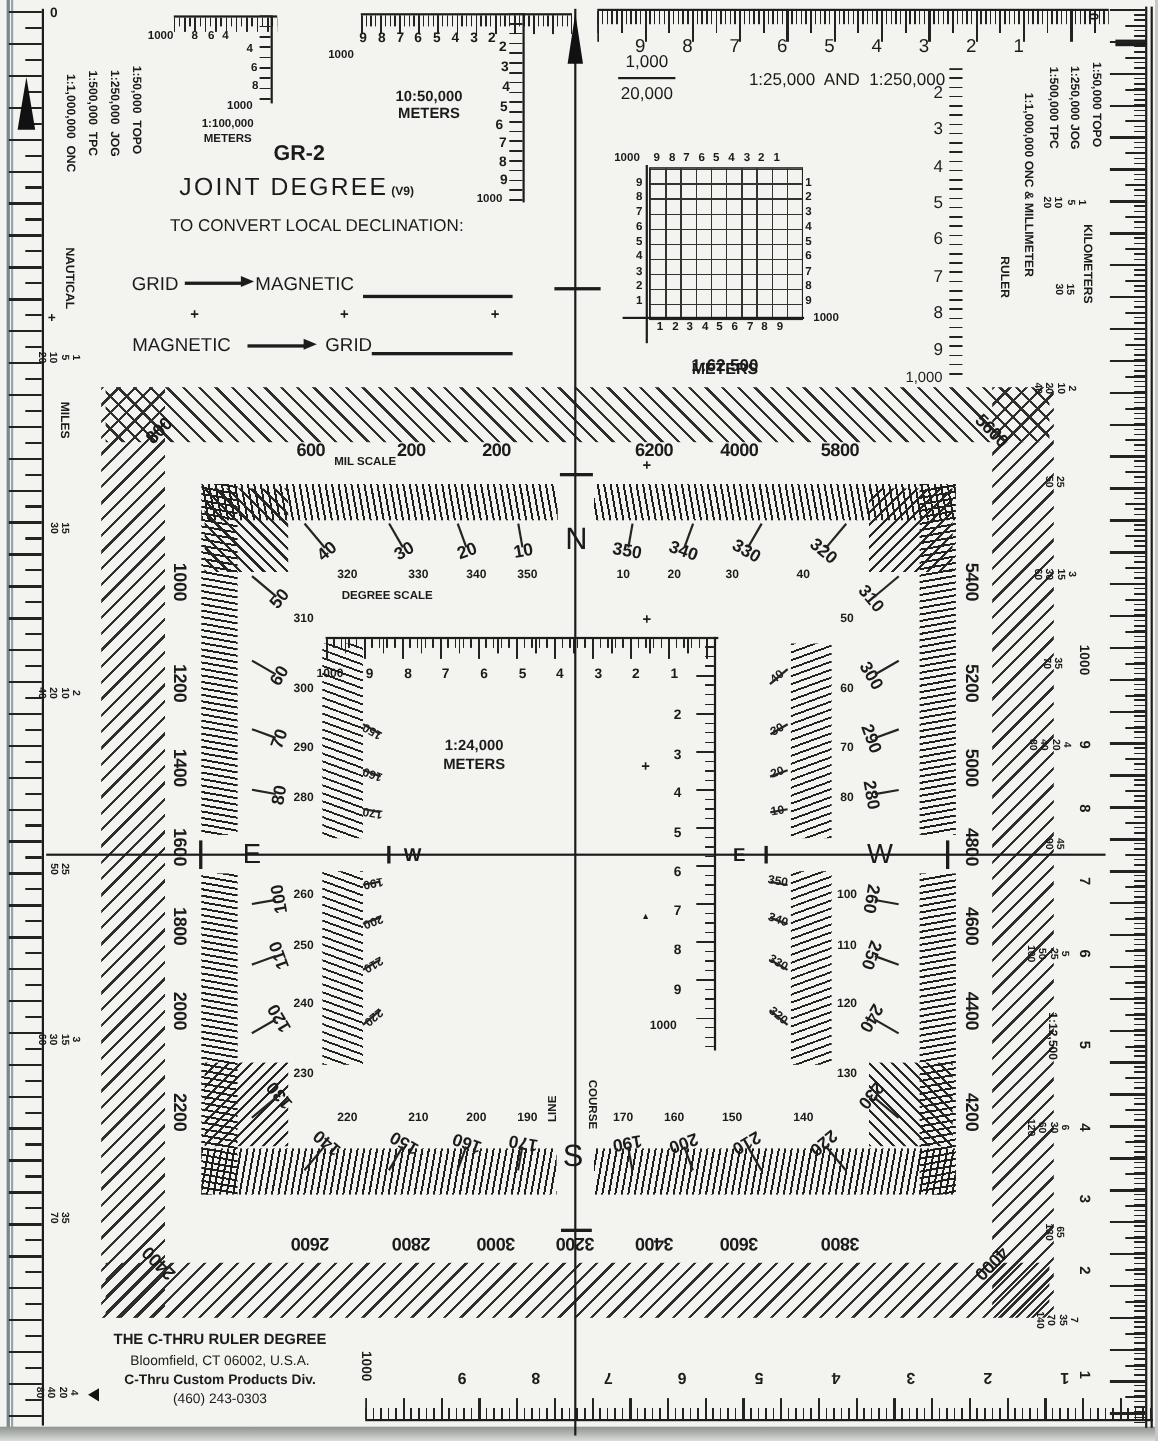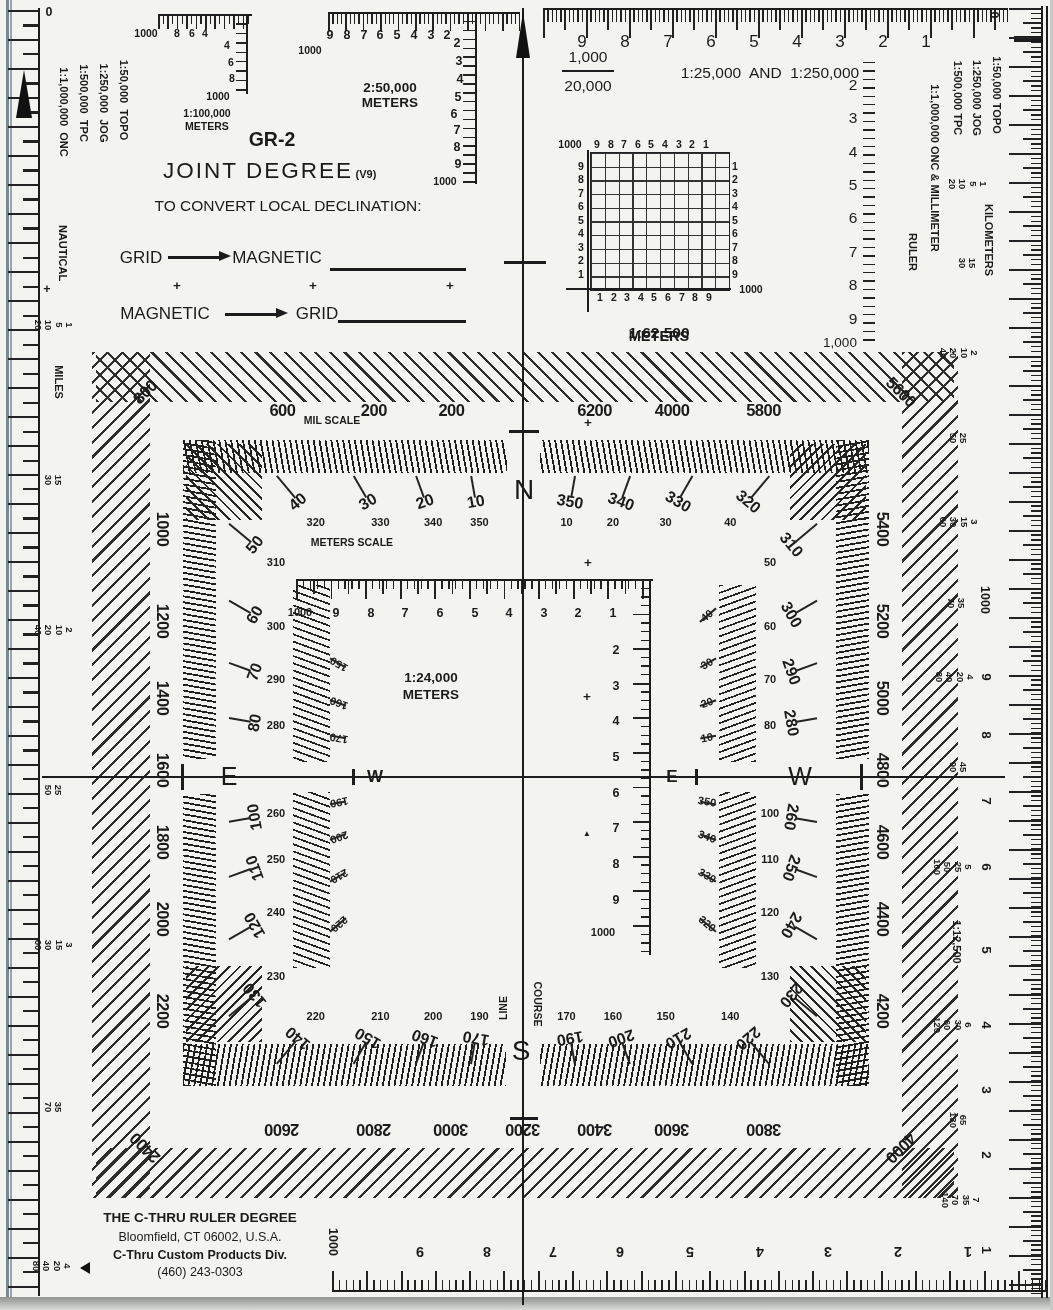--- a/index.html
+++ b/index.html
@@ -187,21 +187,21 @@
     <span class="lb f12 b" style="left: 447px; top: 35px;">2</span>
     <span class="lb f12 b" style="left: 457px; top: 43px;">2</span>
     <span class="lb f12 b" style="left: 459px; top: 61px;">3</span>
     <span class="lb f12 b" style="left: 460px; top: 79px;">4</span>
     <span class="lb f12 b" style="left: 458px; top: 97px;">5</span>
     <span class="lb f12 b" style="left: 454px; top: 114px;">6</span>
     <span class="lb f12 b" style="left: 457px; top: 130px;">7</span>
     <span class="lb f12 b" style="left: 457px; top: 147px;">8</span>
     <span class="lb f12 b" style="left: 458px; top: 164px;">9</span>
     <span class="lb f10 b" style="left: 445px; top: 181px;">1000</span>
-    <span class="lb f13 b" style="left: 390px; top: 88px;">2:50,000</span>
+    <span class="lb f13 b" style="left: 390px; top: 88px;">10:50,000</span>
     <span class="lb f13 b" style="left: 390px; top: 103px;">METERS</span>
     <span class="lb f15" style="left: 588px; top: 57px;">1,000</span>
     <span class="lb f15" style="left: 588px; top: 86px;">20,000</span>
     <span class="lb f15" style="left: 770px; top: 73px;">1:25,000  AND  1:250,000</span>
     <span class="lb f17" style="left: 582px; top: 42px;">9</span>
     <span class="lb f17" style="left: 625px; top: 42px;">8</span>
     <span class="lb f17" style="left: 668px; top: 42px;">7</span>
     <span class="lb f17" style="left: 711px; top: 42px;">6</span>
     <span class="lb f17" style="left: 754px; top: 42px;">5</span>
     <span class="lb f17" style="left: 797px; top: 42px;">4</span>
@@ -348,21 +348,21 @@
     <span class="lb f12 b" style="left: 616px; top: 864px;">8</span>
     <span class="lb f12 b" style="left: 616px; top: 900px;">9</span>
     <span class="lb f11 b" style="left: 603px; top: 933px;">1000</span>
     <span class="lb f27" style="left: 524px; top: 490px;">N</span>
     <span class="lb f27" style="left: 521px; top: 1051px;">S</span>
     <span class="lb f25" style="left: 229px; top: 777px;">E</span>
     <span class="lb f25" style="left: 800px; top: 777px;">W</span>
     <span class="lb f21 f17 b" style="left: 375px; top: 777px;">W</span>
     <span class="lb f17 b" style="left: 672px; top: 777px;">E</span>
     <span class="lb f10 b" style="left: 332px; top: 420px;">MIL SCALE</span>
-    <span class="lb f10 b" style="left: 352px; top: 542px;">METERS SCALE</span>
+    <span class="lb f10 b" style="left: 352px; top: 542px;">DEGREE SCALE</span>
     <span class="lb vt f10 b" style="left: 538px; top: 1004px;">COURSE</span>
     <span class="lb vtu f10 b" style="left: 503px; top: 1008px;">LINE</span>
     <span class="lb f13 b" style="left: 588px; top: 423px;">+</span>
     <span class="lb f13 b" style="left: 588px; top: 563px;">+</span>
     <span class="lb f13 b" style="left: 587px; top: 697px;">+</span>
     <span class="lb f9" style="left: 587px; top: 833px;">▴</span>
     <span class="lb mil" style="left: 451.392px; top: 410px;">200</span>
     <span class="lb mil" style="left: 373.883px; top: 410px;">200</span>
     <span class="lb mil" style="left: 282.456px; top: 410px;">600</span>
     <span class="lb mil" style="left: 145px; top: 392px; --r: -45deg;">800</span>

